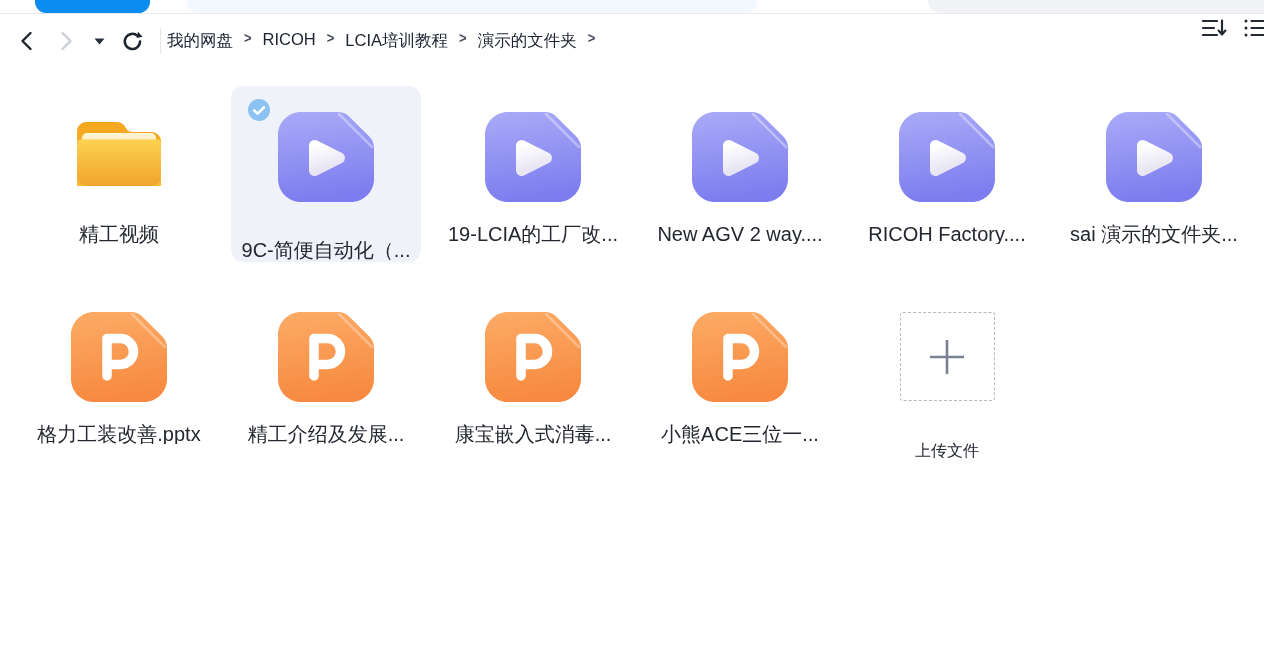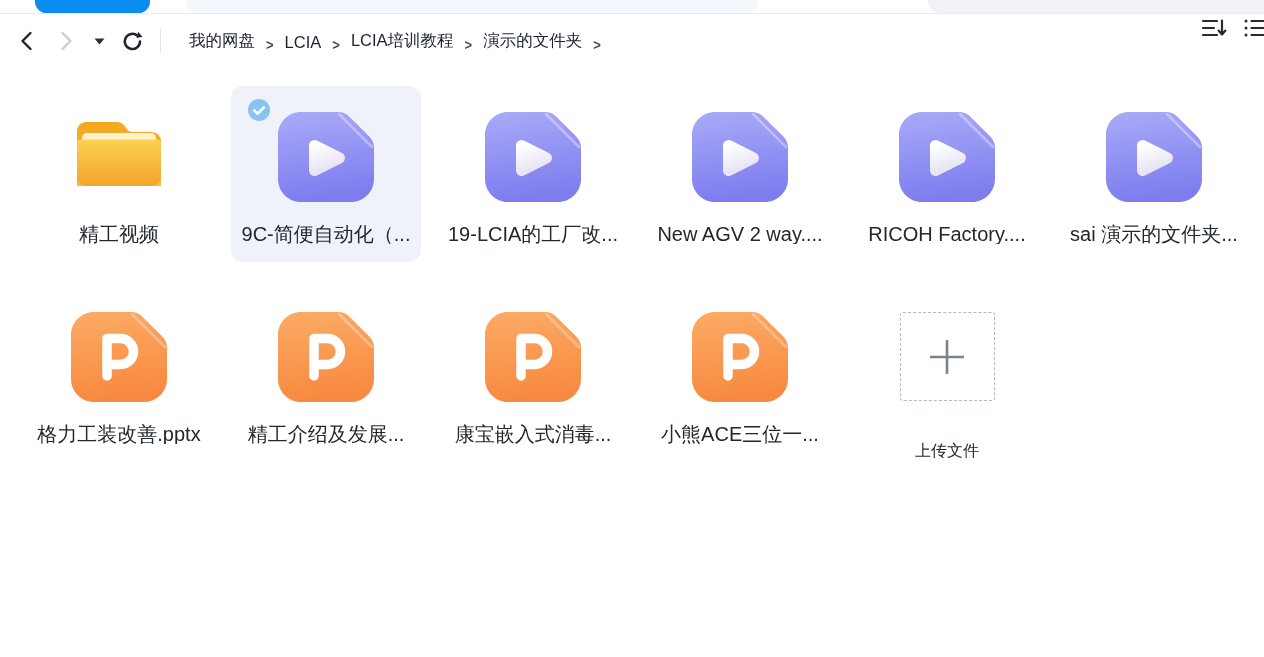--- a/index.html
+++ b/index.html
@@ -16,32 +16,32 @@
   .box-right{position:absolute;left:928px;top:-11px;width:400px;height:24px;border-radius:12px;background:#f0f2f6;}
 
   
   .toolbar{position:absolute;top:14px;left:0;width:1264px;height:54px;display:flex;align-items:center;}
   .nav-btn{display:flex;align-items:center;justify-content:center;background:none;border:none;padding:0;cursor:pointer;}
   .btn-back{margin-left:18px;}
   .btn-fwd{margin-left:24px;}
   .btn-caret{margin-left:20px;}
   .btn-refresh{margin-left:16px;}
   .v-divider{width:1px;height:26px;background:#e4e6eb;margin-left:16px;}
-  .breadcrumb{display:flex;align-items:flex-end;margin-left:28px;}
+  .breadcrumb{display:flex;align-items:flex-start;margin-left:6px;}
   .crumb{font-size:16.5px;color:#1c2230;cursor:pointer;white-space:nowrap;}
   .crumb-sep{font-size:13px;font-weight:700;color:#434a57;margin:0 11px;transform:scaleY(1.15);}
   .sort-btn{left:1201px;position:absolute;top:17px;background:none;border:none;padding:0;cursor:pointer;}
   .view-btn{left:1243px;position:absolute;top:17px;background:none;border:none;padding:0;cursor:pointer;}
 
   
   .grid{position:absolute;top:65px;left:24px;padding-top:21px;display:grid;
         grid-template-columns:repeat(6,190px);column-gap:17px;row-gap:24px;}
   .tile{width:190px;height:176px;border-radius:12px;position:relative;
         display:flex;flex-direction:column;align-items:center;cursor:pointer;}
-  .tile.selected{background:#eff2f9;}
+  .tile.selected{background:#eff2f9;gap:16px;}
   .icon-box{margin-top:26px;height:90px;display:flex;align-items:center;justify-content:center;}
   .fname{margin-top:22px;font-size:20px;color:#23272f;max-width:178px;
          white-space:nowrap;overflow:hidden;text-align:center;line-height:20px;}
   .check-badge{position:absolute;left:17px;top:13px;width:22px;height:22px;border-radius:50%;
                background:#8ac2f1;display:flex;align-items:center;justify-content:center;}
   .upload-box{margin-top:26px;width:95px;height:95px;border:1.6px dashed #b4b9c2;border-radius:3px;
               box-sizing:border-box;display:flex;align-items:center;justify-content:center;}
   .upload-label{margin-top:40px;font-size:16px;color:#23272f;}
 </style>
 </head>
@@ -119,21 +119,21 @@
   <button class="nav-btn btn-refresh">
     <svg width="23" height="23" viewBox="0 0 23 23">
       <path d="M16.6 5.9 A7.6 7.6 0 1 0 19 11.5" fill="none" stroke="#1e242e" stroke-width="2.5" stroke-linecap="round"></path>
       <path d="M15.6 8.1 L21.5 6.7 L17 1.7 Z" fill="#1e242e"></path>
     </svg>
   </button>
   <div class="v-divider"></div>
   <div class="breadcrumb">
     <span class="crumb">我的网盘</span>
     <span class="crumb-sep">&gt;</span>
-    <span class="crumb">LCIA</span>
+    <span class="crumb">RICOH</span>
     <span class="crumb-sep">&gt;</span>
     <span class="crumb">LCIA培训教程</span>
     <span class="crumb-sep">&gt;</span>
     <span class="crumb">演示的文件夹</span>
     <span class="crumb-sep">&gt;</span>
   </div>
 </div>
 
 <button class="sort-btn">
   <svg width="26" height="22" viewBox="0 0 26 22">

